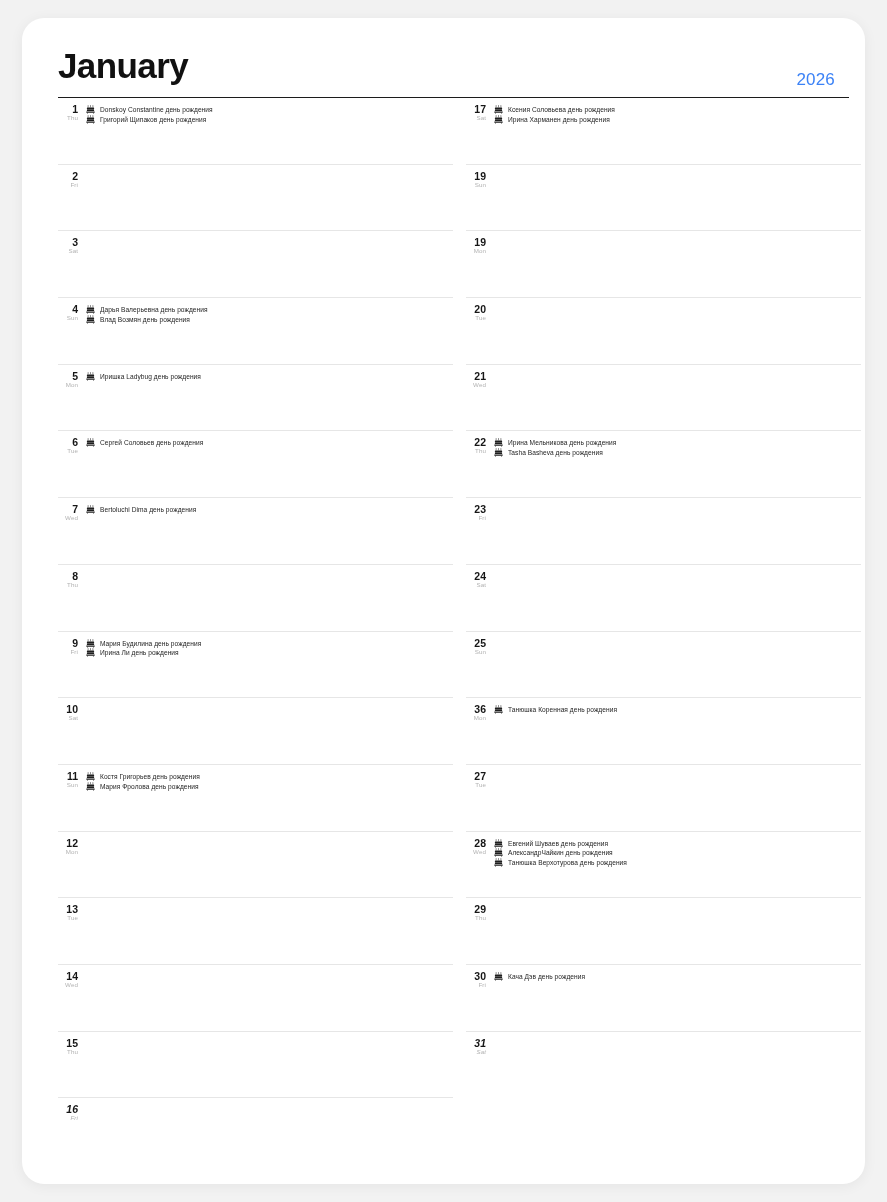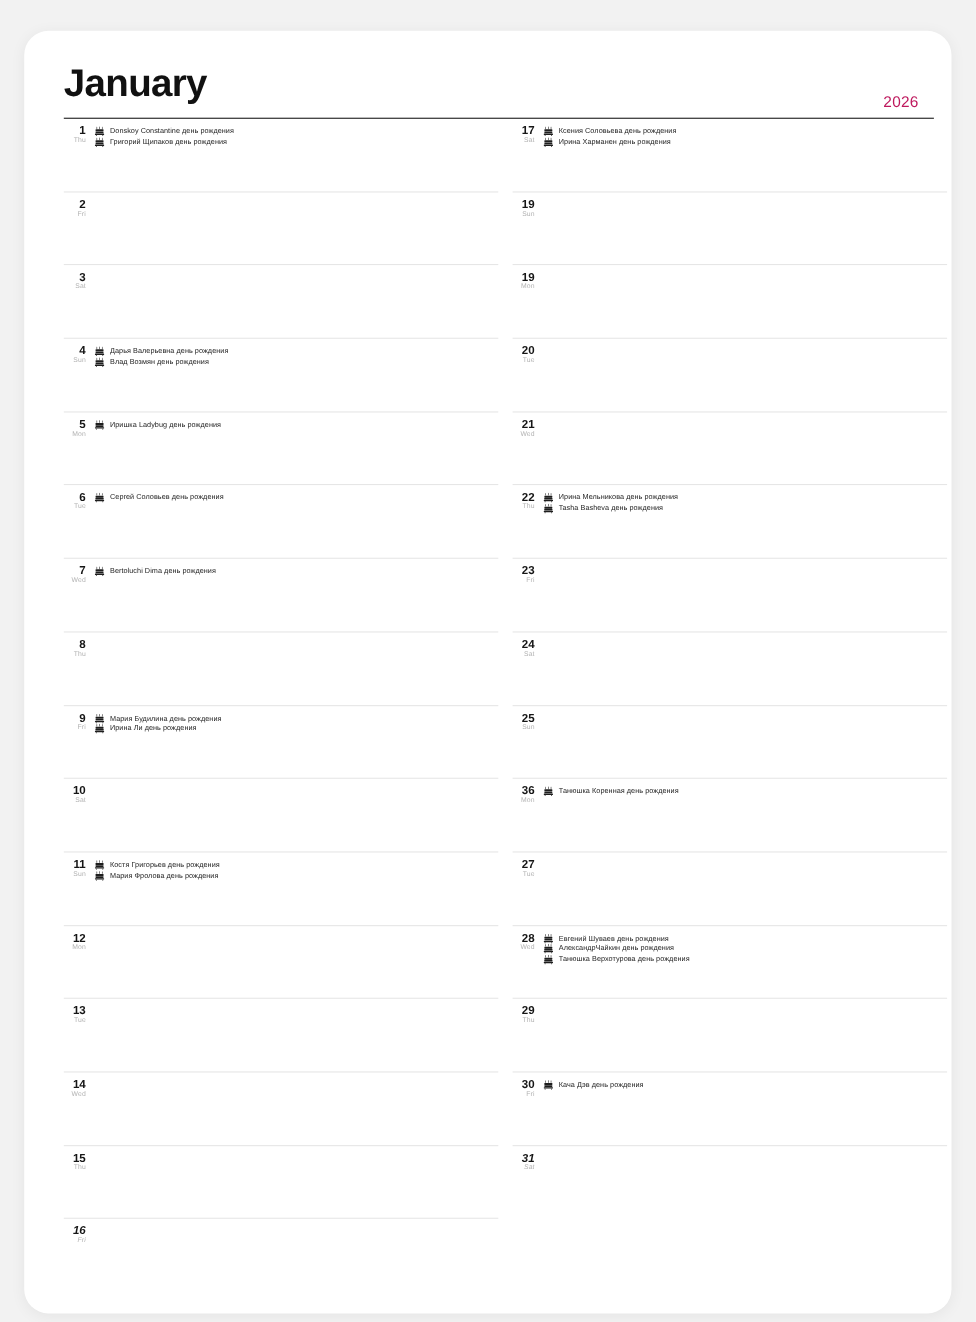--- a/index.html
+++ b/index.html
@@ -8,21 +8,21 @@
     width: 887px;
     height: 1202px;
     background: #f2f2f2;
     font-family: "Liberation Sans", sans-serif;
     -webkit-font-smoothing: antialiased;
   }
 
   .page-shell {
     position: absolute;
     left: 22px;
-    top: 28px;
+    top: 18px;
     width: 843px;
     height: 1166px;
     background: #ffffff;
     border-radius: 22px;
     box-shadow: 0 2px 14px rgba(0,0,0,0.06);
     overflow: hidden;
   }
 
   .sheet {
     position: absolute;
@@ -46,23 +46,23 @@
     font-size: 35px;
     font-weight: 700;
     letter-spacing: -0.6px;
     color: #111111;
     line-height: 1;
   }
   .year-label {
     position: absolute;
     right: 14px;
     bottom: 7px;
-    font-size: 14px;
+    font-size: 17px;
     font-weight: 400;
-    color: #be185d;
+    color: #3b82f6;
     letter-spacing: 0.2px;
   }
 
   
   .columns {
     display: flex;
     gap: 0;
     padding-top: 0;
   }
   .col {

